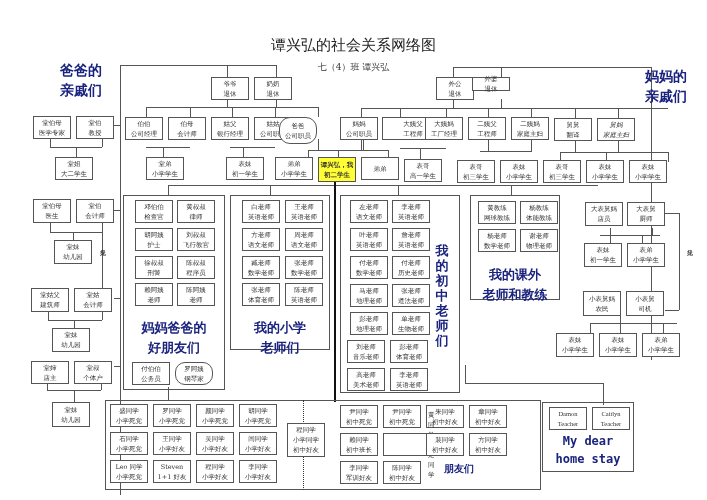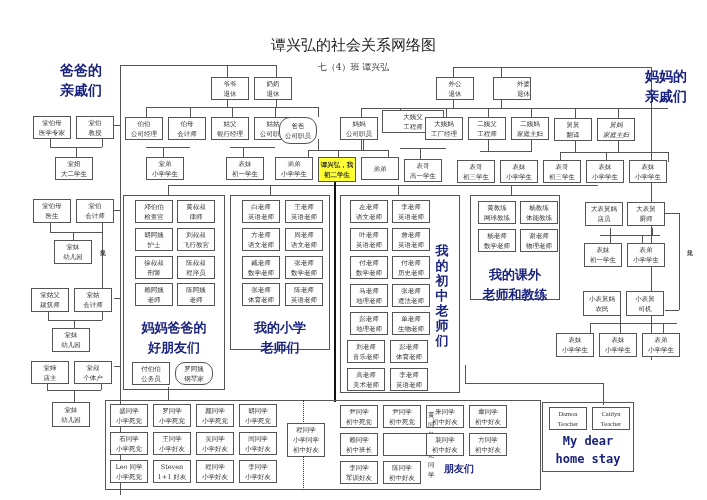--- a/index.html
+++ b/index.html
@@ -207,26 +207,26 @@
   </div>
 <div class="box" style="left:361px;top:157px;width:38px;height:23px;">
     <span>弟弟</span>
     <span></span>
   </div>
 
 <div class="box" style="left:436px;top:77px;width:38px;height:23px;">
     <span>外公</span>
     <span>退休</span>
   </div>
-<div class="box" style="left:493px;top:77px;width:38px;height:23px;align-items:flex-end;">
+<div class="box" style="left:472px;top:77px;width:38px;height:14px;">
     <span>外婆</span>
     <span>退休</span>
   </div>
 
-<div class="box" style="left:382px;top:110px;width:62px;height:23px;">
+<div class="box" style="left:382px;top:117px;width:62px;height:23px;">
     <span>大姨父</span>
     <span>工程师</span>
   </div>
 <div class="box" style="left:425px;top:117px;width:38px;height:23px;">
     <span>大姨妈</span>
     <span>工厂经理</span>
   </div>
 <div class="box" style="left:468px;top:117px;width:38px;height:23px;">
     <span>二姨父</span>
     <span>工程师</span>

